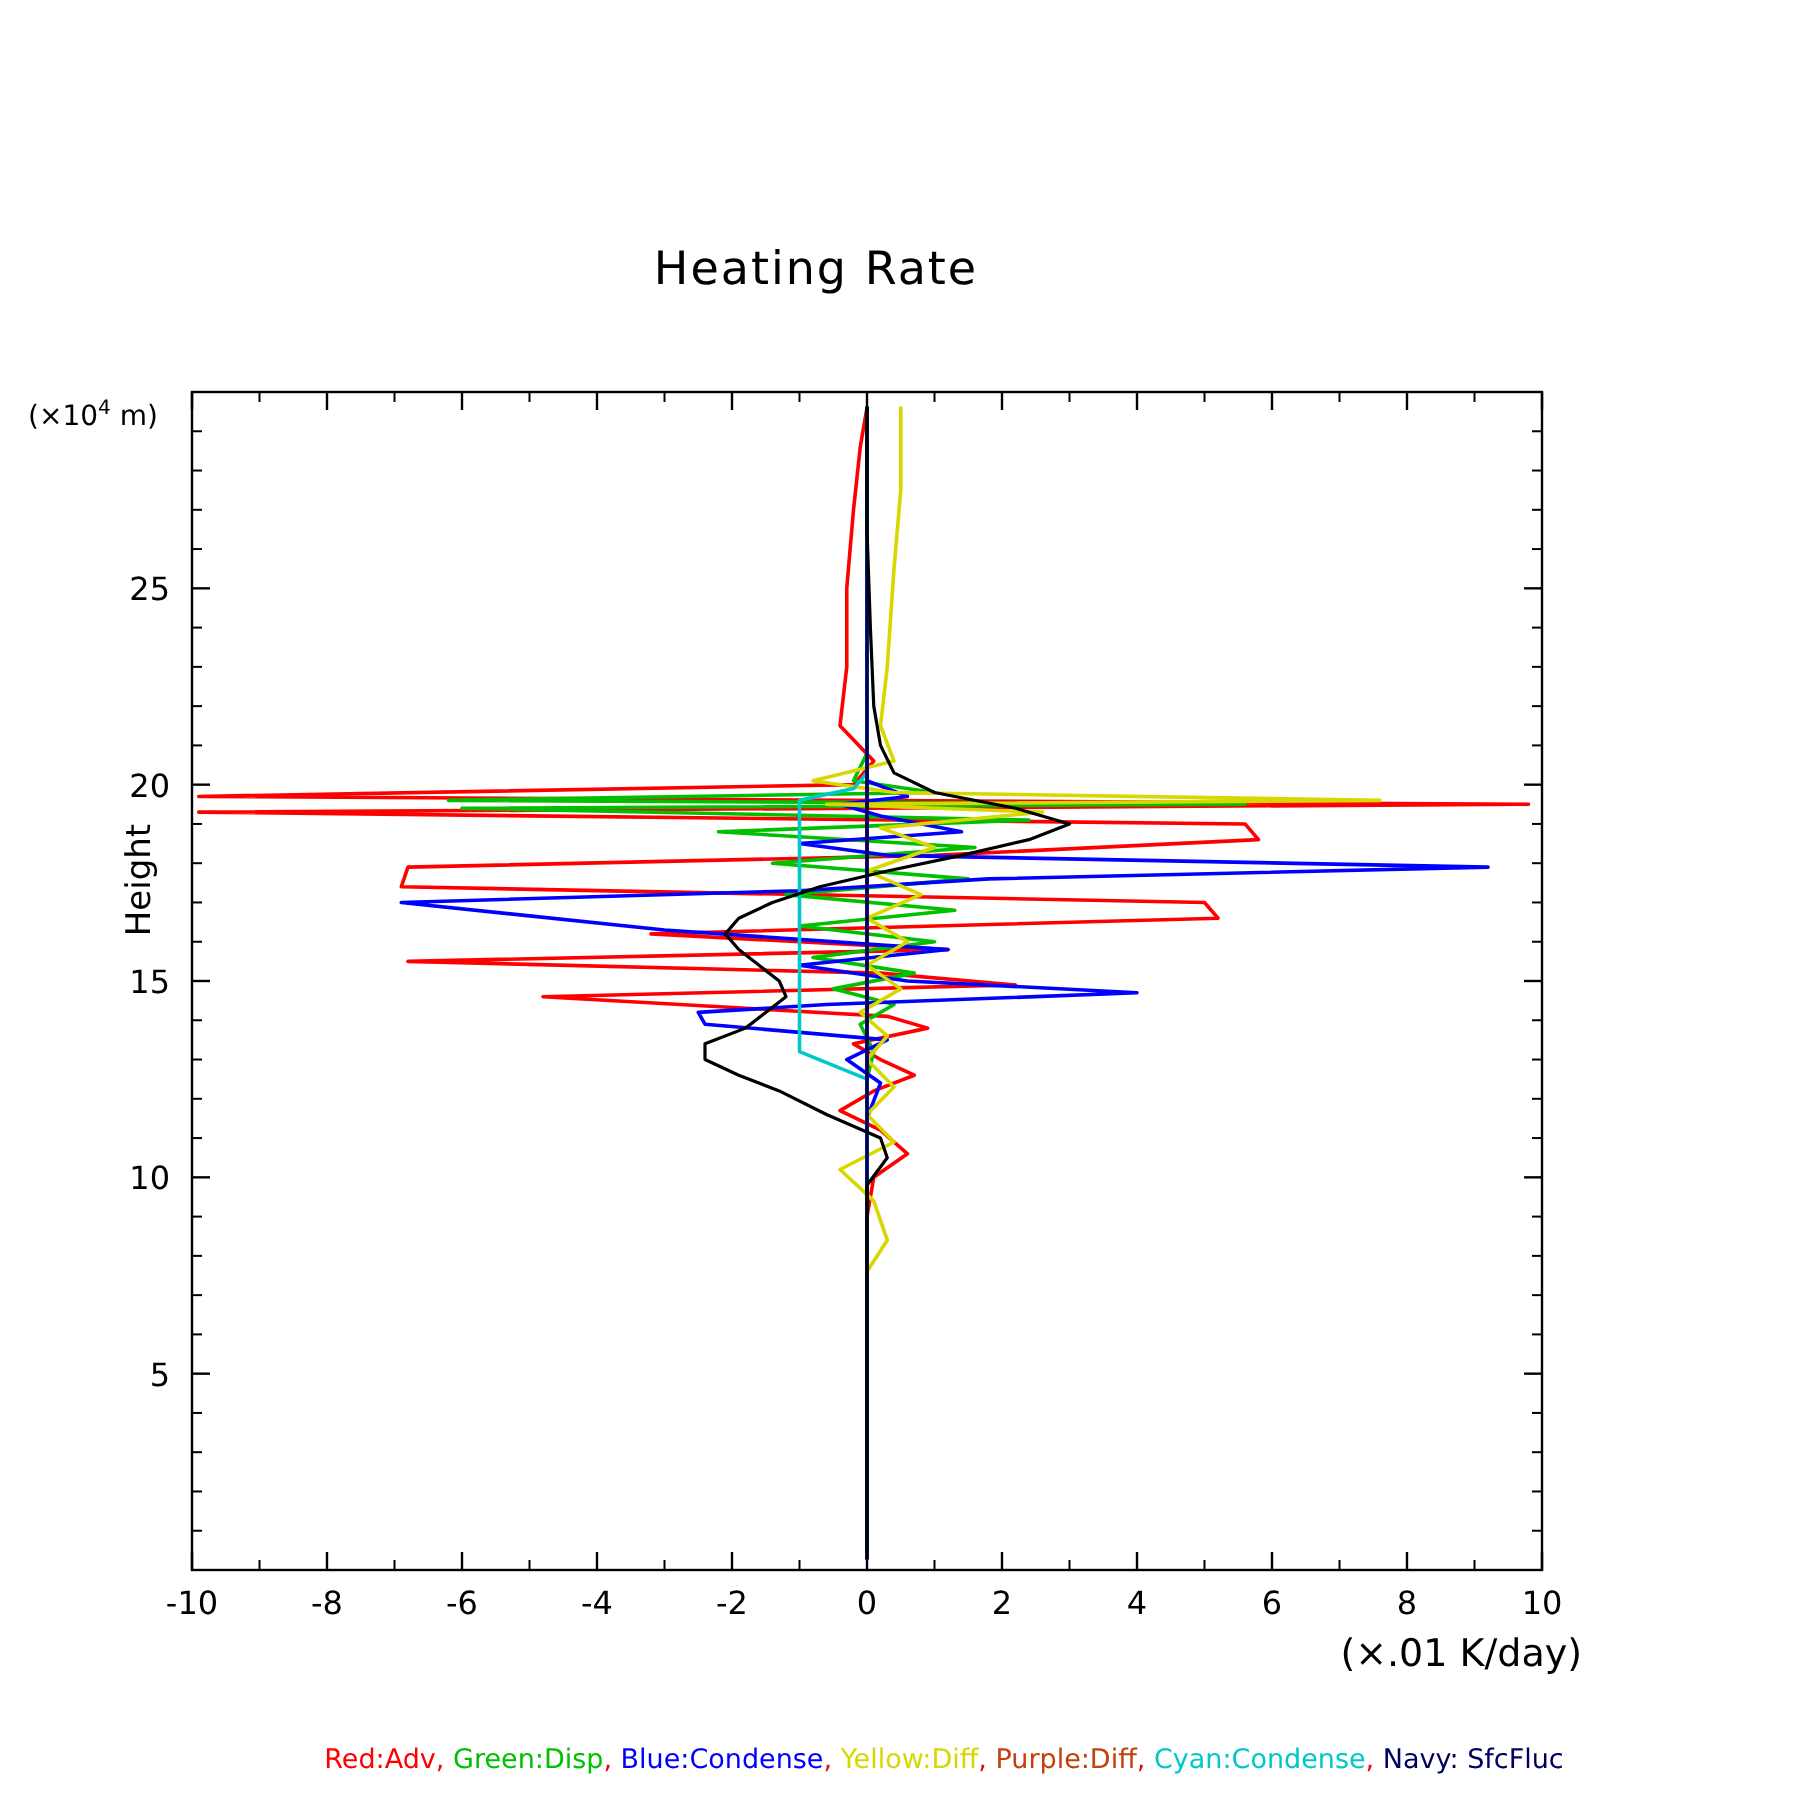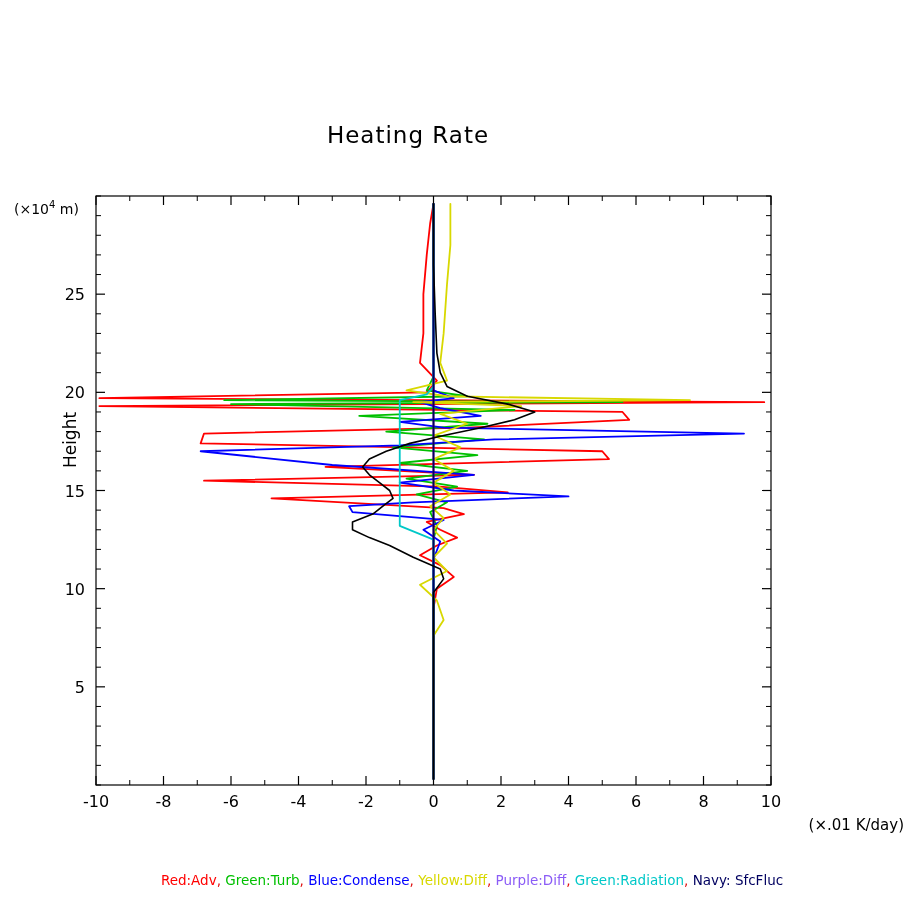--- a/index.html
+++ b/index.html
@@ -49,37 +49,38 @@
     font-size: 17px;
     transform: rotate(-90deg);
     transform-origin: 50% 50%;
   }
   .xunit {
     position: absolute;
     left: 0;
     top: 816px;
     width: 904px;
     text-align: right;
+    padding-right: 113px;
     box-sizing: border-box;
-    font-size: 15px;
+    font-size: 19px;
   }
   .caption {
     position: absolute;
     left: 0;
     top: 872px;
     width: 904px;
     text-align: center;
     font-size: 13.5px;
     color: #e01010;
   }
   .caption .c-red { color: #ff0000; margin-left: 40px; }
   .caption .c-green { color: #00c000; }
   .caption .c-blue { color: #0000ff; margin-top: 28px; }
   .caption .c-yellow { color: #d8d800; }
-  .caption .c-purple { color: #8b5cf6; }
+  .caption .c-purple { color: #c2410c; }
   .caption .c-cyan { color: #00c8c8; }
   .caption .c-navy { color: #000060; margin-top: 12px; }
   svg.plot {
     position: absolute;
     left: 0;
     top: 0;
   }
   text.tick {
     font-family: "DejaVu Sans", sans-serif;
     font-size: 16px;
@@ -227,16 +228,16 @@
         <polyline points="433.50,779.11 433.50,598.48 433.50,559.22 440.25,541.55 423.38,529.77 443.63,519.95 352.50,512.10 349.13,506.21 413.25,502.28 568.50,496.39 453.75,490.50 399.75,482.65 474.00,474.79 332.25,464.98 200.63,451.23 399.75,445.34 494.25,439.45 744.00,433.56 443.63,427.67 399.75,421.78 480.75,415.89 440.25,408.04 420.00,402.15 453.75,398.22 433.50,390.37 433.50,372.70 433.50,313.80 433.50,203.85" fill="none" stroke="#0000ff" stroke-width="1.8" stroke-linejoin="round" stroke-linecap="round"></polyline>
         <polyline points="433.50,779.11 433.50,635.79 443.63,620.08 436.88,600.45 420.00,584.74 447.00,571.00 433.50,557.25 447.00,543.51 433.50,529.77 443.63,517.99 430.13,506.21 450.38,494.43 433.50,482.65 453.75,470.87 433.50,459.09 460.50,447.31 433.50,435.53 467.25,423.75 440.25,413.93 521.25,406.08 413.25,402.15 690.00,400.19 447.00,396.26 406.50,390.37 447.00,380.55 440.25,362.88 443.63,333.43 447.00,284.35 450.38,245.08 450.38,203.85" fill="none" stroke="#d8d800" stroke-width="1.8" stroke-linejoin="round" stroke-linecap="round"></polyline>
         <polyline points="433.50,779.11 433.50,588.67 433.50,529.77 433.50,490.50 433.50,451.23 433.50,411.97 433.50,400.19 433.50,382.52 433.50,333.43 433.50,203.85" fill="none" stroke="#800080" stroke-width="1.8" stroke-linejoin="round" stroke-linecap="round"></polyline>
         <polyline points="433.50,779.11 433.50,539.58 399.75,525.84 399.75,498.35 399.75,470.87 399.75,441.42 399.75,411.97 399.75,400.19 426.75,394.30 433.50,386.44 433.50,353.07 433.50,274.53 433.50,203.85" fill="none" stroke="#00c8c8" stroke-width="1.8" stroke-linejoin="round" stroke-linecap="round"></polyline>
         <polyline points="433.50,779.11 433.50,667.20 433.50,549.40 433.50,431.60 433.50,313.80 433.50,203.85" fill="none" stroke="#000060" stroke-width="1.8" stroke-linejoin="round" stroke-linecap="round"></polyline>
         <polyline points="433.50,779.11 433.50,592.59 443.63,578.85 440.25,569.03 413.25,557.25 389.62,545.47 369.38,537.62 352.50,529.77 352.50,521.91 372.75,514.06 382.88,506.21 393.00,498.35 389.62,490.50 379.50,482.65 369.38,474.79 362.63,466.94 369.38,459.09 386.25,451.23 409.88,443.38 443.63,435.53 480.75,427.67 514.50,419.82 534.75,411.97 507.75,404.11 467.25,396.26 447.00,386.44 440.25,372.70 436.88,353.07 435.19,313.80 433.50,264.72 433.50,203.85" fill="none" stroke="#000000" stroke-width="1.6" stroke-linejoin="round" stroke-linecap="round"></polyline>
       </g>
   </svg>
 
   <div class="caption">
-    <span class="c-red">Red:Adv</span><span>, </span><span class="c-green">Green:Turb</span><span>, </span><span class="c-blue">Blue:Condense</span><span>, </span><span class="c-yellow">Yellow:Diff</span><span>, </span><span class="c-purple">Purple:Diff</span><span>, </span><span class="c-cyan">Green:Radiation</span><span>, </span><span class="c-navy">Navy: SfcFluc</span>
+    <span class="c-red">Red:Adv</span><span>, </span><span class="c-green">Green:Disp</span><span>, </span><span class="c-blue">Blue:Condense</span><span>, </span><span class="c-yellow">Yellow:Diff</span><span>, </span><span class="c-purple">Purple:Diff</span><span>, </span><span class="c-cyan">Cyan:Condense</span><span>, </span><span class="c-navy">Navy: SfcFluc</span>
   </div>
 
 </div>
 
 </body></html>

